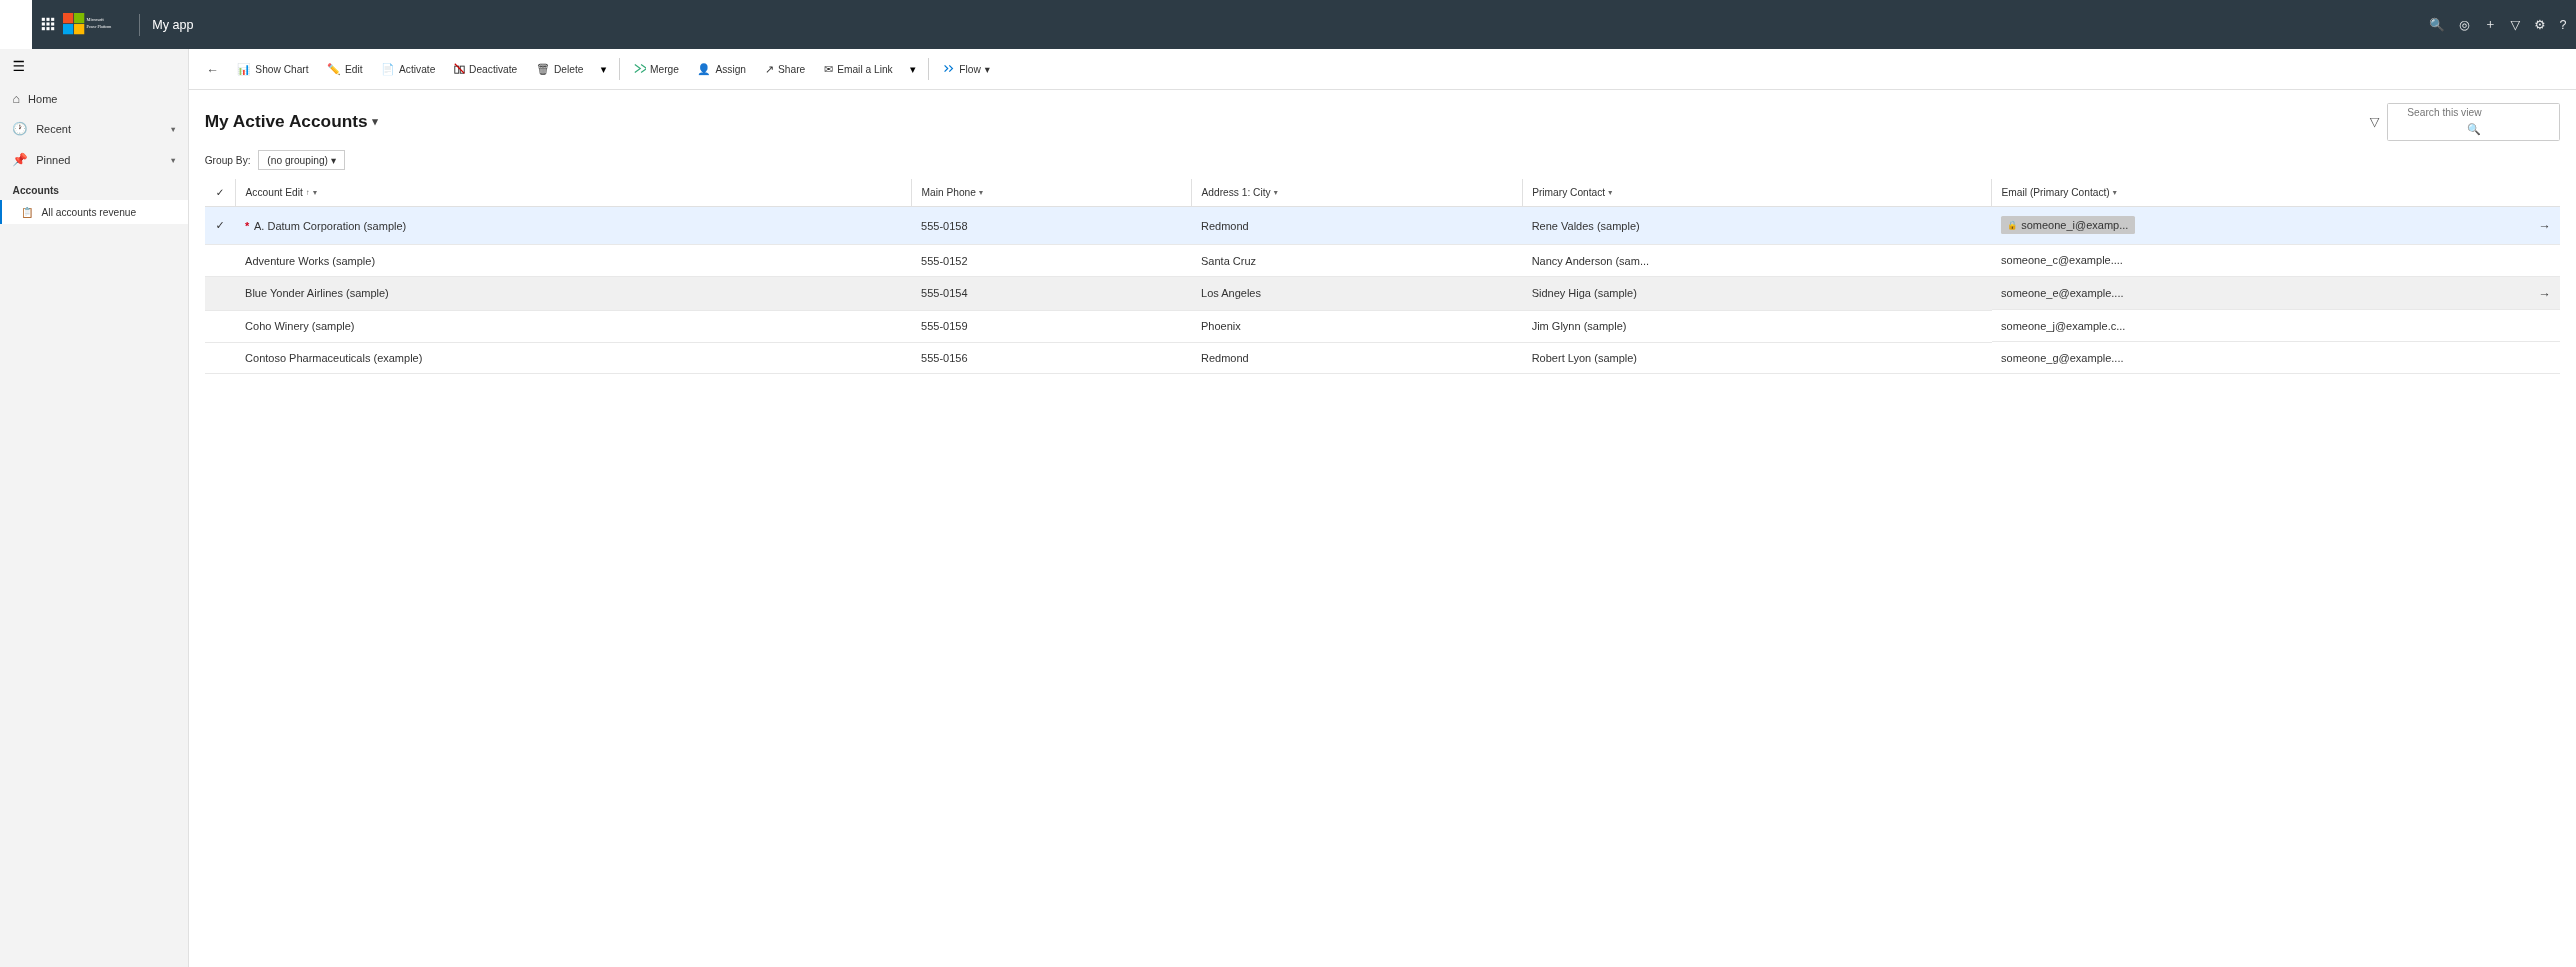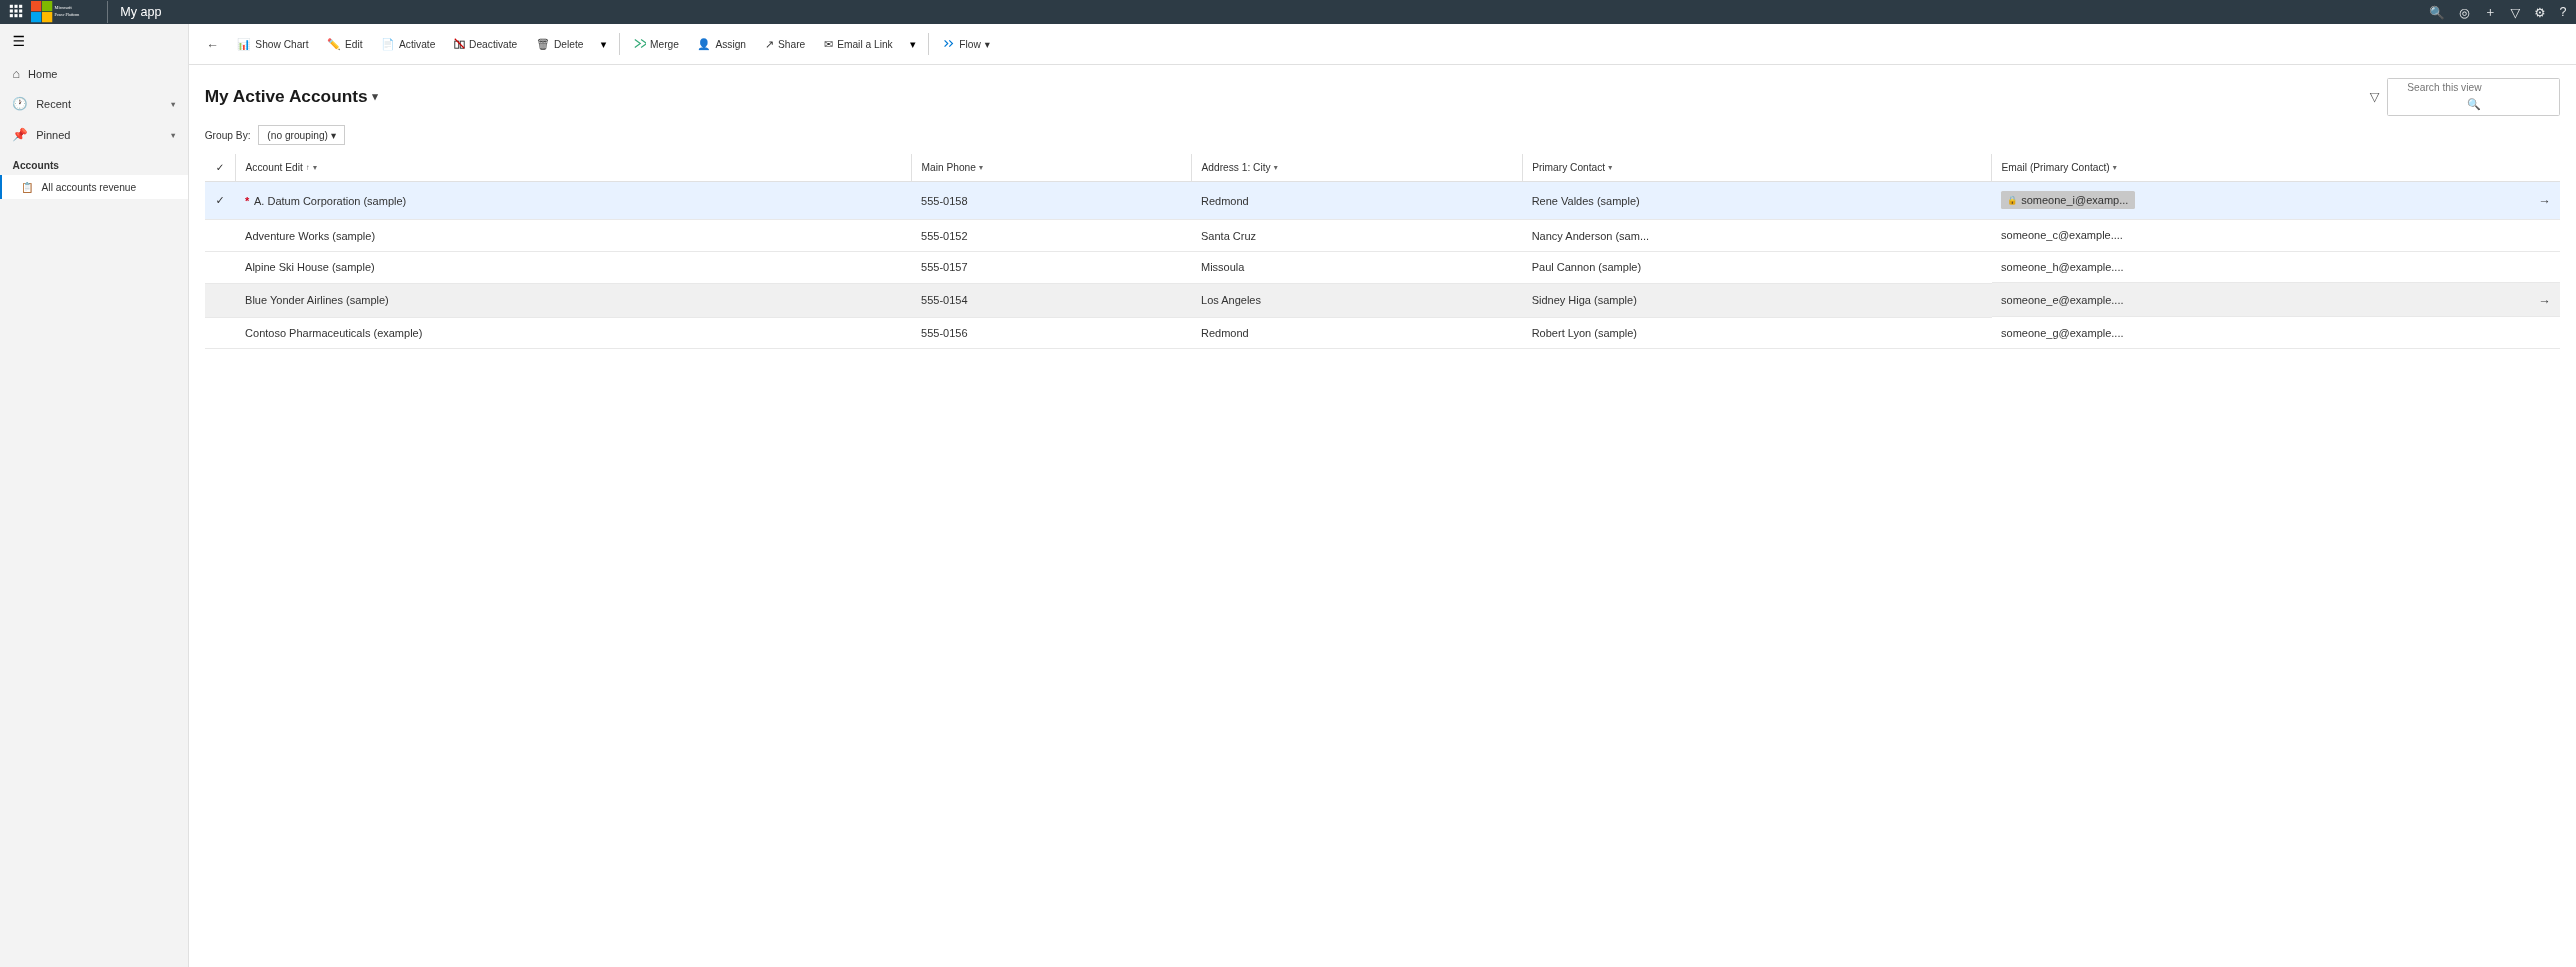--- a/index.html
+++ b/index.html
@@ -4,23 +4,24 @@
   <style>
     * { box-sizing: border-box; margin: 0; padding: 0; }
     body { font-family: 'Segoe UI', sans-serif; font-size: 11px; background: #fff; display: flex; flex-direction: column; height: 100vh; overflow: hidden; }
 
     
     .top-nav {
       background: #2d3b45;
       color: #fff;
       display: flex;
       align-items: center;
-      height: 24px;
+      height: 49px;
       padding: 0 9.4px;
       flex-shrink: 0;
+      margin-left: 32px;
     }
     .top-nav-grid-icon { margin-right: 7.9px; cursor: pointer; }
     .top-nav-logo { display: flex; align-items: center; margin-right: 12.6px; }
     .top-nav-logo svg { width: 63px; }
     .top-nav-divider { width: 0.8px; height: 22px; background: rgba(255,255,255,0.3); margin-right: 12.6px; }
     .top-nav-appname { font-size: 12.6px; font-weight: 400; color: #fff; flex: 1; }
     .top-nav-icons { display: flex; align-items: center; gap: 14px; }
     .top-nav-icon { color: #fff; font-size: 12.6px; cursor: pointer; opacity: 0.9; }
 
     
@@ -459,39 +460,39 @@
             <tr>
               <td style="text-align: center;"></td>
               <td>Adventure Works (sample)</td>
               <td>555-0152</td>
               <td>Santa Cruz</td>
               <td>Nancy Anderson (sam...</td>
               <td style="display: flex; align-items: center; justify-content: space-between;">
                 <span>someone_c@example....</span>
               </td>
             </tr>
-            <tr>
-              <td style="text-align: center;"></td>
-              <td>Alpine Ski House (sample)</td>
-              <td>555-0157</td>
-              <td>Missoula</td>
-              <td>Paul Cannon (sample)</td>
-              <td style="display: flex; align-items: center; justify-content: space-between;">
-                <span>someone_h@example....</span>
-              </td>
-            </tr>
             <tr class="hovered">
               <td style="text-align: center;"></td>
               <td>Blue Yonder Airlines (sample)</td>
               <td>555-0154</td>
               <td>Los Angeles</td>
               <td>Sidney Higa (sample)</td>
               <td style="display: flex; align-items: center; justify-content: space-between;">
                 <span>someone_e@example....</span>
                 <span class="nav-arrow">→</span>
+              </td>
+            </tr>
+            <tr>
+              <td style="text-align: center;"></td>
+              <td>Coho Winery (sample)</td>
+              <td>555-0159</td>
+              <td>Phoenix</td>
+              <td>Jim Glynn (sample)</td>
+              <td style="display: flex; align-items: center; justify-content: space-between;">
+                <span>someone_j@example.c...</span>
               </td>
             </tr>
             <tr>
               <td style="text-align: center;"></td>
               <td>Contoso Pharmaceuticals (example)</td>
               <td>555-0156</td>
               <td>Redmond</td>
               <td>Robert Lyon (sample)</td>
               <td style="display: flex; align-items: center; justify-content: space-between;">
                 <span>someone_g@example....</span>

